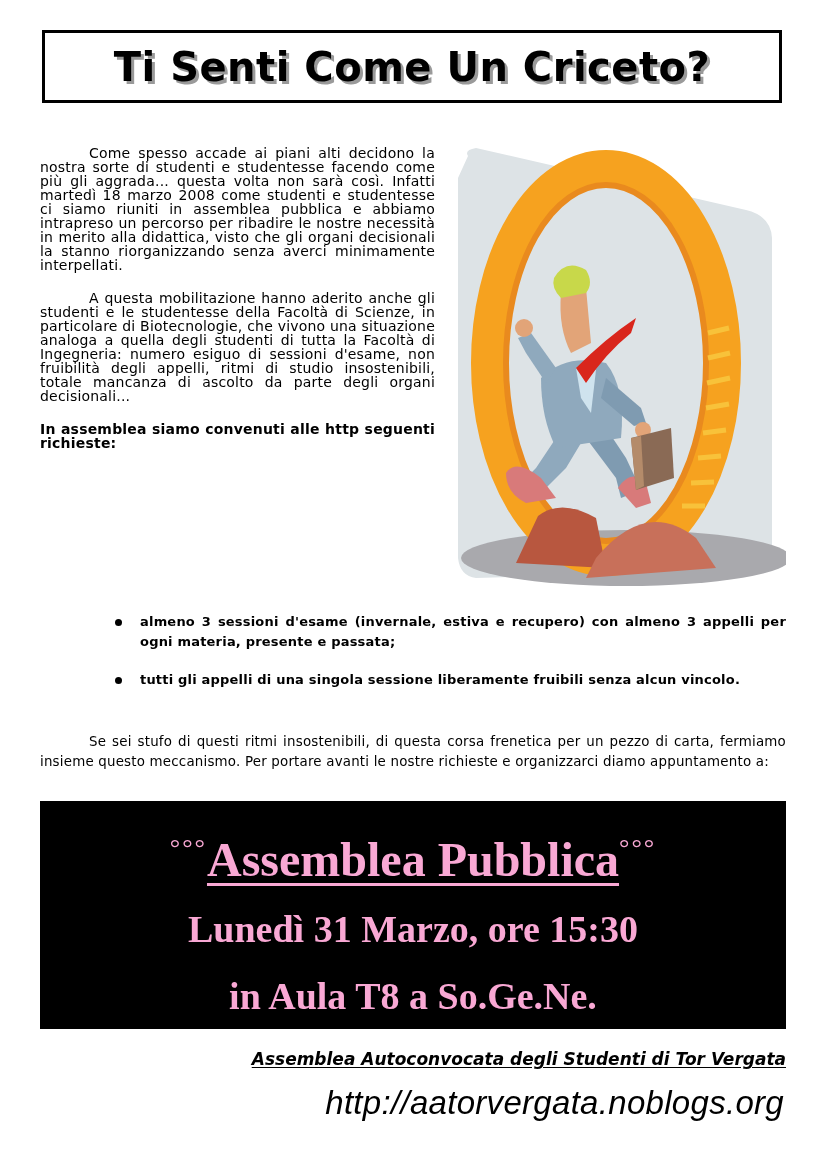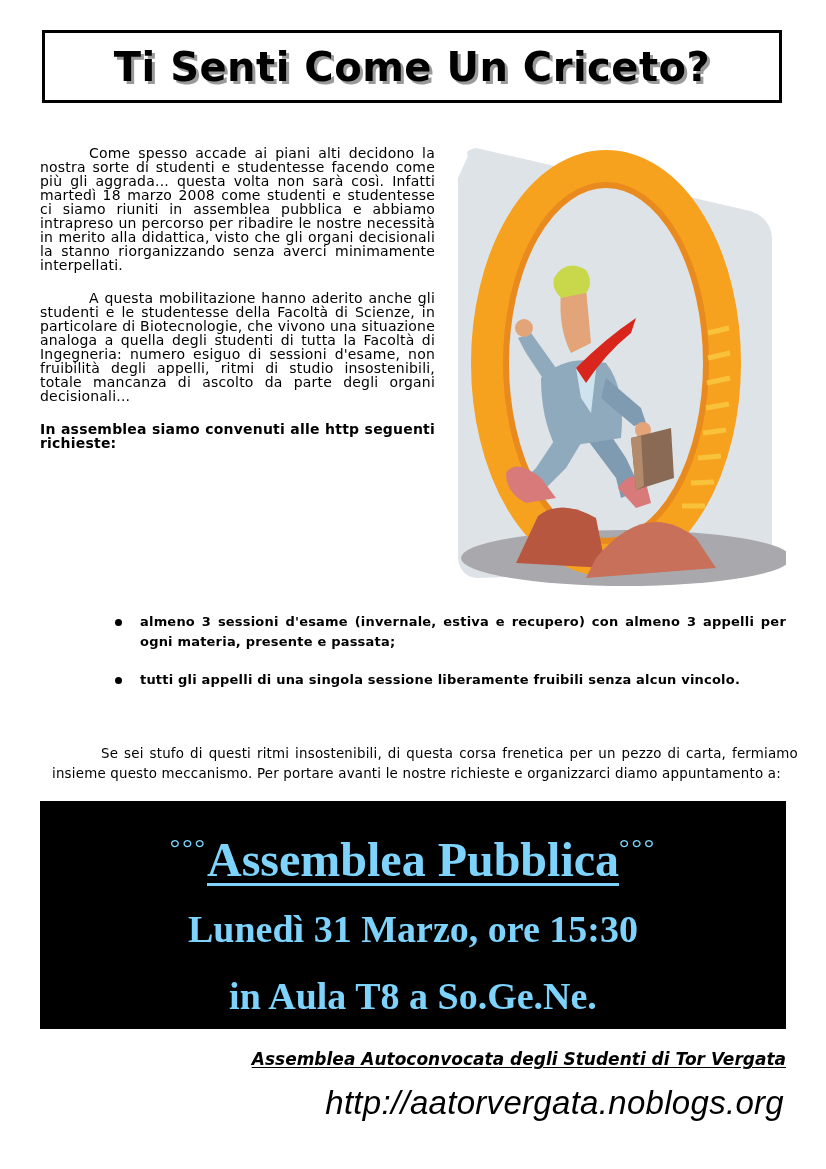--- a/index.html
+++ b/index.html
@@ -35,26 +35,26 @@
     font-weight: bold; font-size: 13px; line-height: 19.5px; text-align: justify;
   }
   .requests li { position: relative; padding-left: 30px; margin-bottom: 19px; letter-spacing: 0.2px; }
   .requests li .bullet {
     position: absolute; left: 5px; top: 7px; width: 7px; height: 7px; border-radius: 50%; background: #000;
   }
 
   .closing {
     position: absolute; left: 40px; top: 732px; width: 746px;
     font-size: 13.4px; line-height: 19.5px; text-align: justify; text-indent: 49px;
-    margin: 12px; letter-spacing: 0.2px;
+    margin: 0; letter-spacing: 0.2px;
   }
 
   .event-box {
     position: absolute; left: 40px; top: 801px; width: 746px; height: 228px;
-    background: #000; color: #7dd3fc; text-align: center;
+    background: #000; color: #f9a8d4; text-align: center;
     font-family: "Liberation Serif", serif; font-weight: bold;
   }
   .event-title-row { position: absolute; top: 14px; left: 0; right: 0; font-size: 48px; line-height: 66px; }
   .deco { font-weight: normal; font-size: 26px; vertical-align: 20px; letter-spacing: 2px; }
   .event-title { text-decoration: underline; text-decoration-thickness: 3px; text-underline-offset: 7px; }
   .event-date { position: absolute; top: 98px; left: 0; right: 0; font-size: 38px; line-height: 60px; }
   .event-place { position: absolute; top: 165px; left: 0; right: 0; font-size: 38px; line-height: 60px; }
 
   .org {
     position: absolute; right: 40px; top: 1049px;

